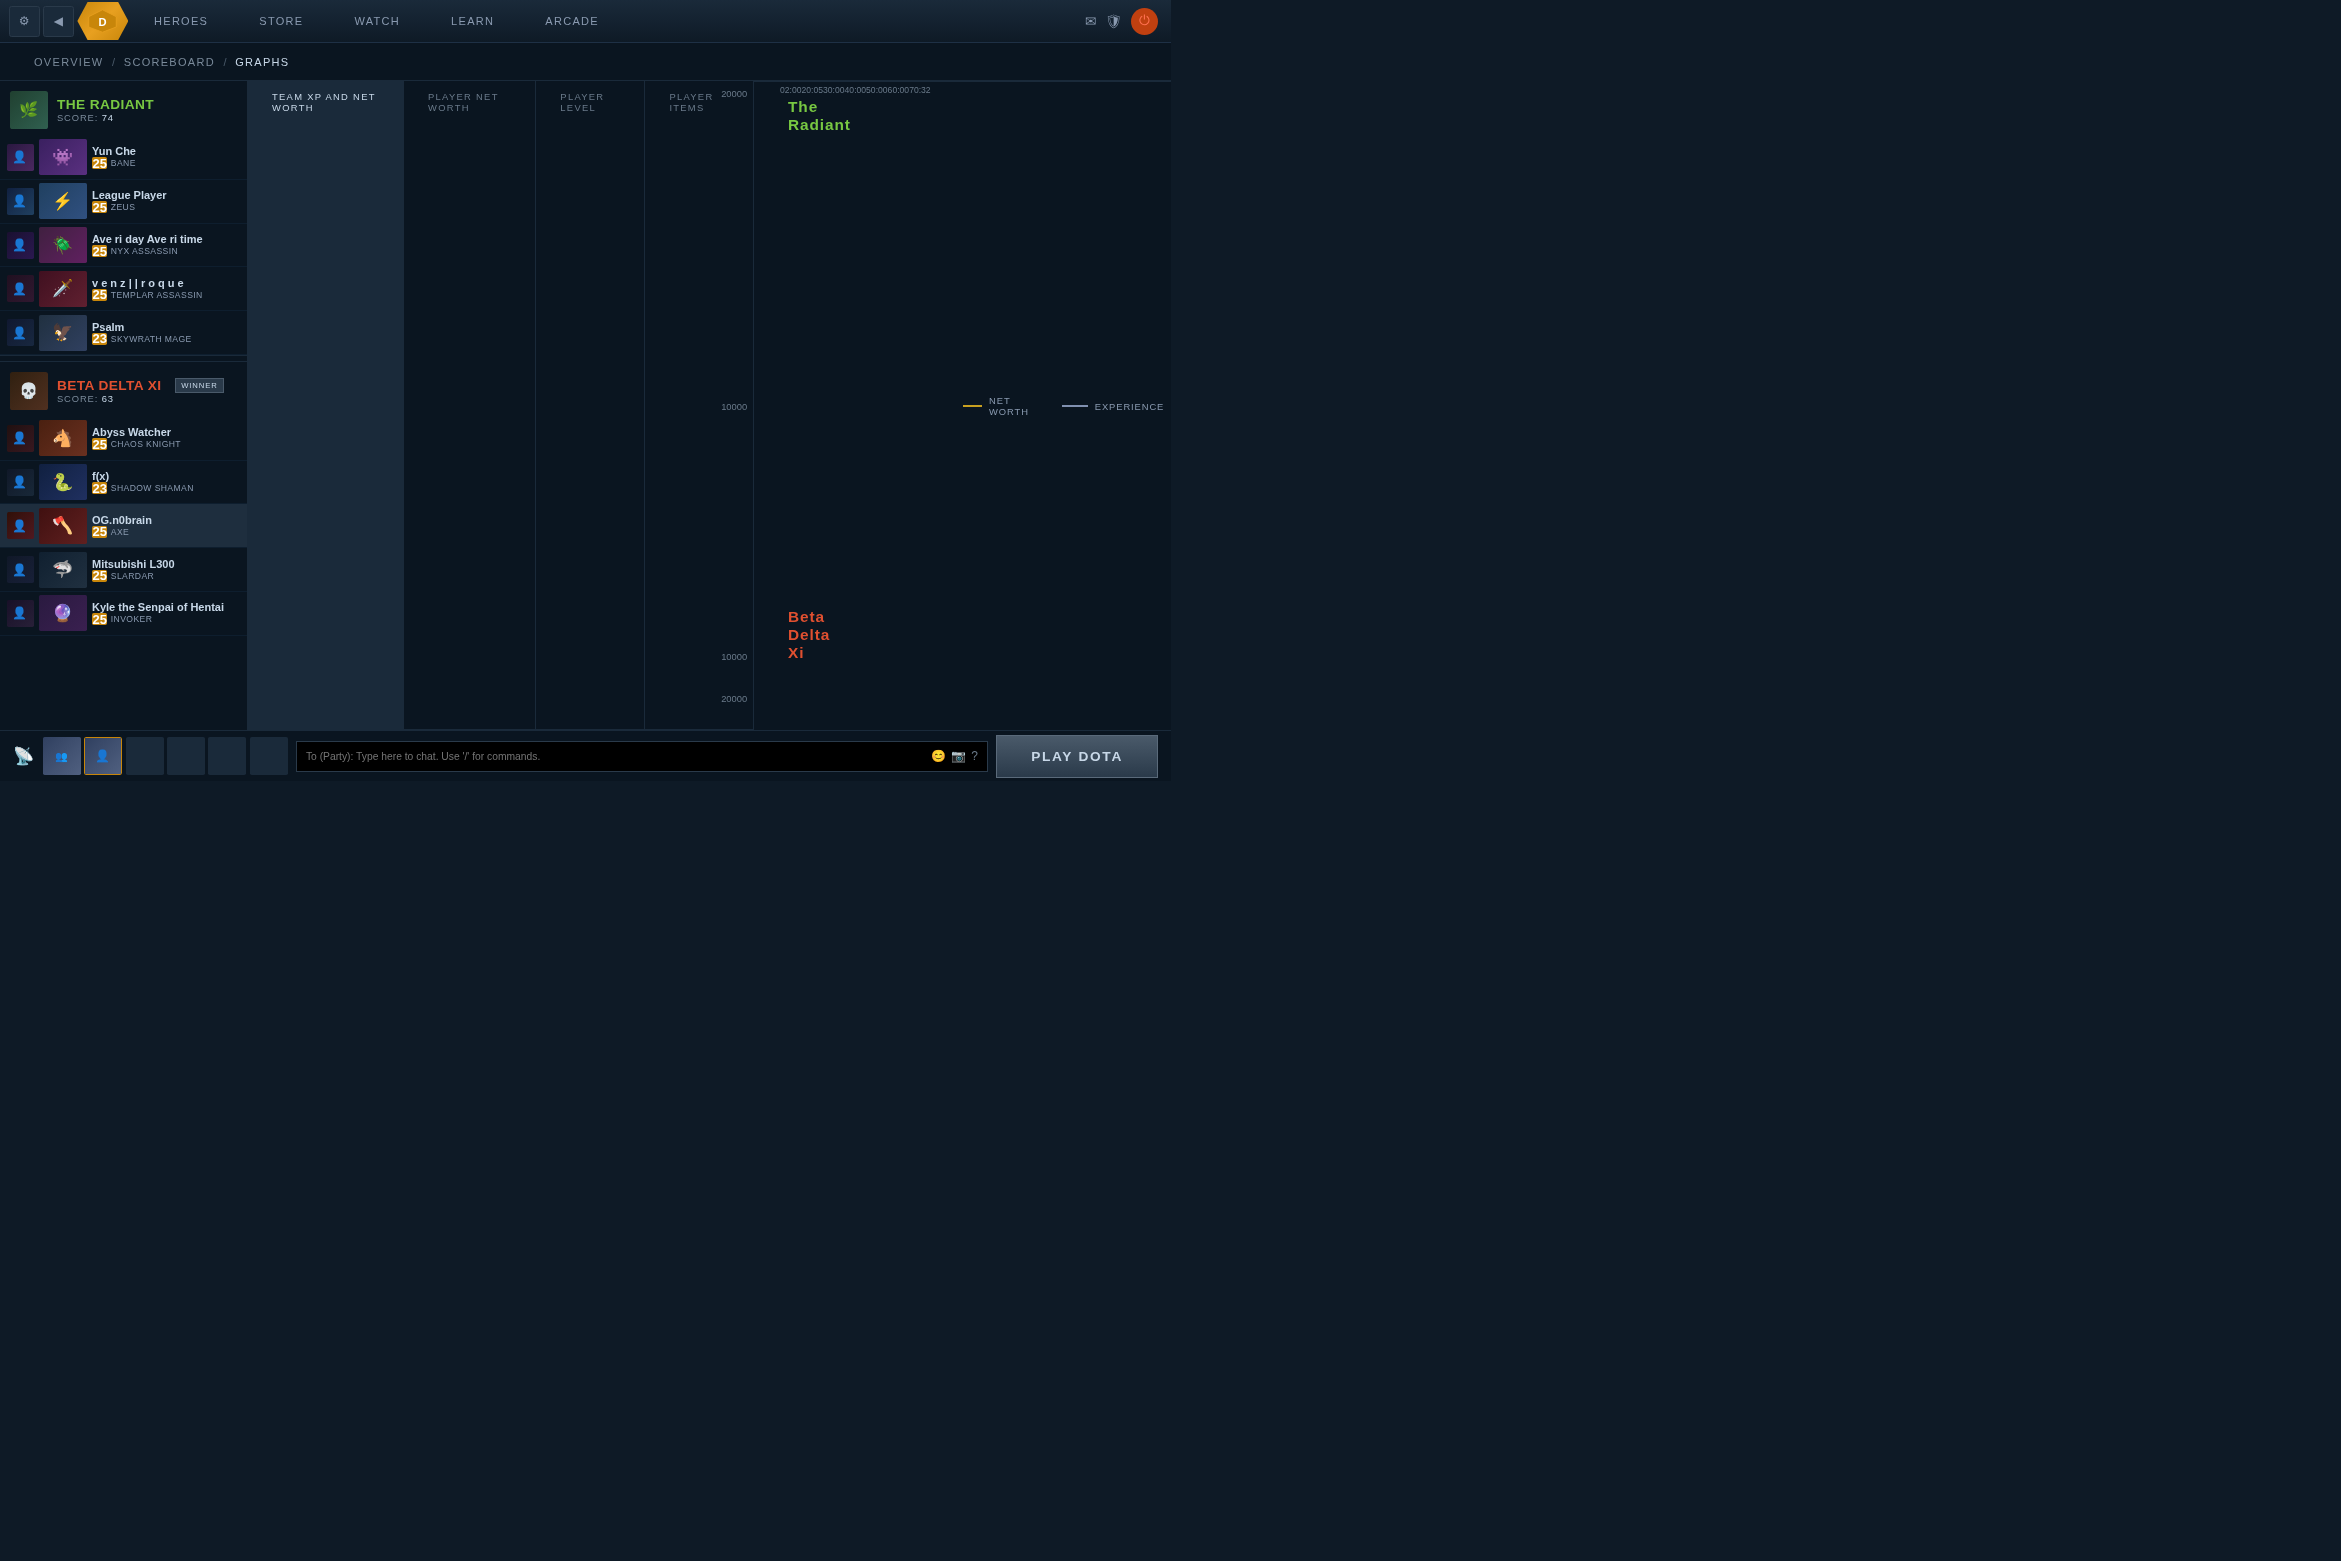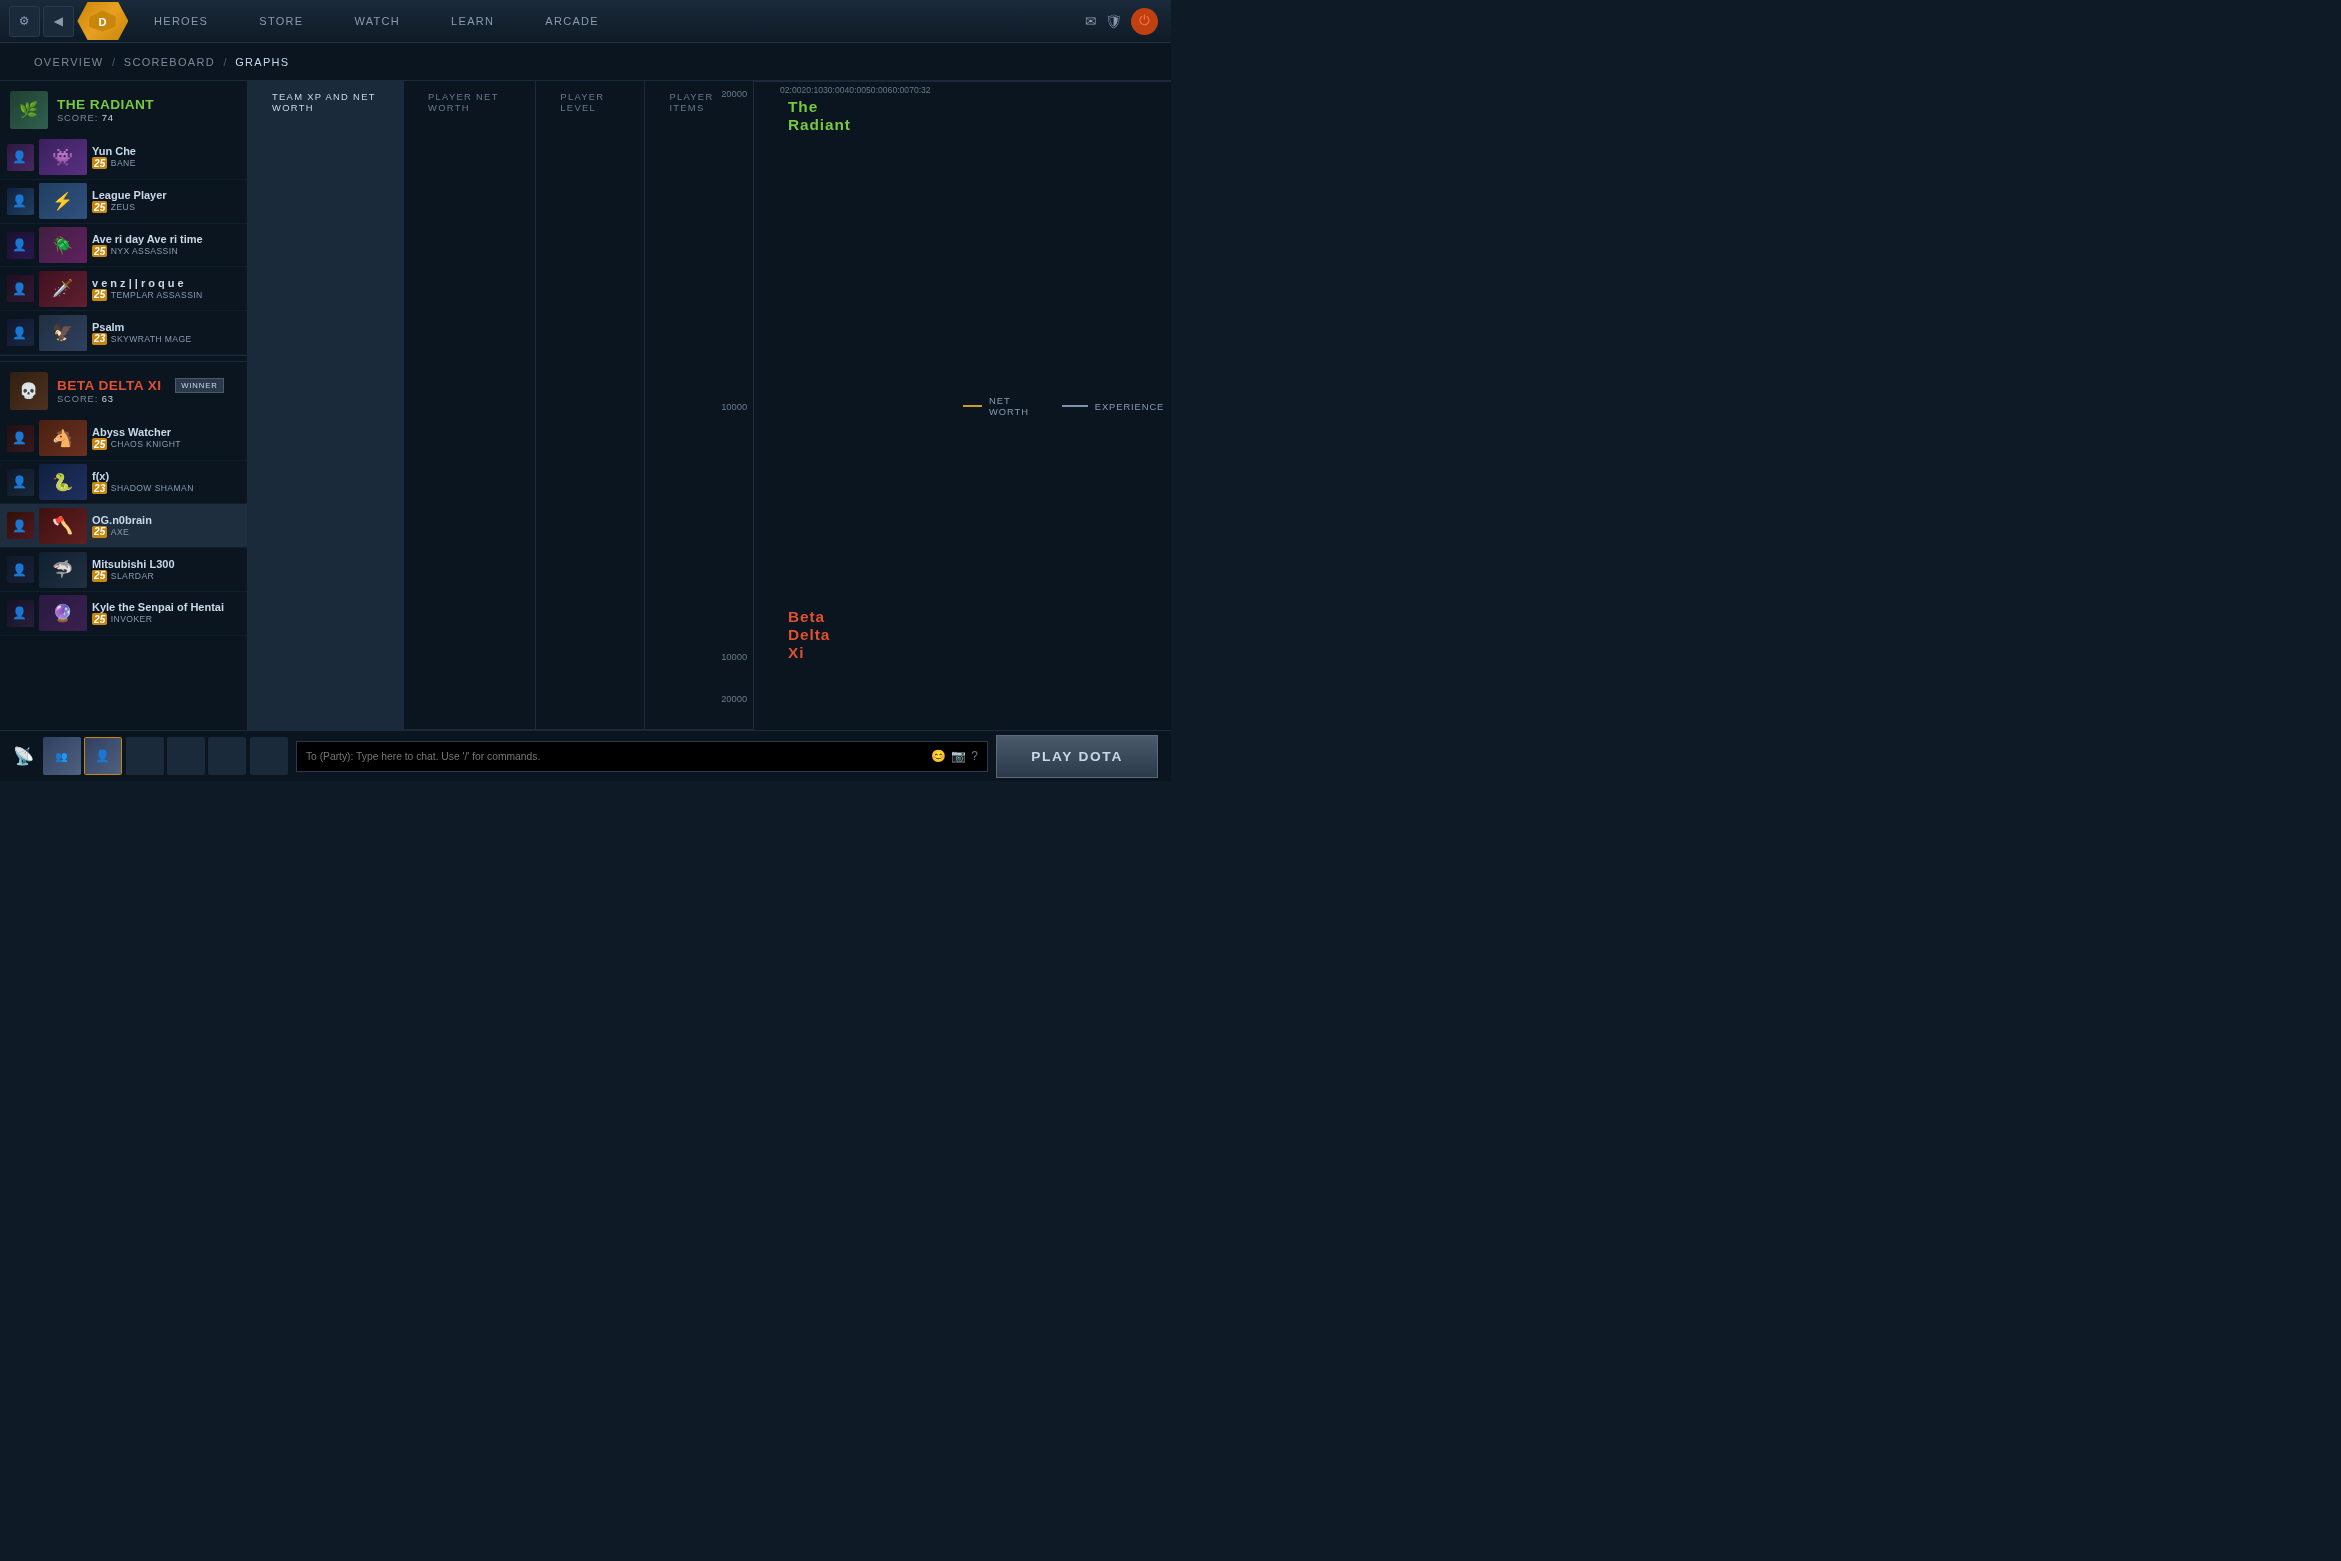--- a/index.html
+++ b/index.html
@@ -198,26 +198,25 @@
       font-weight: bold;
     }
     .hero-row {
       display: flex;
       align-items: center;
       gap: 3.4px;
     }
     .level-badge {
       background: #c8860a;
       color: #fff;
-      font-size: 10px;
+      font-size: 13px;
       font-weight: bold;
       width: 15.4px; height: 12px;
       display: flex; align-items: center; justify-content: center;
       border-radius: 1.7px;
-      font-style: italic;
     }
     .hero-name {
       font-size: 8.6px;
       color: #8a9ab0;
       letter-spacing: 0.4px;
       text-transform: uppercase;
     }
     .hero-bg-bane { background: linear-gradient(135deg, #3a2060, #5a3080); }
     .hero-bg-zeus { background: linear-gradient(135deg, #204060, #305080); }
     .hero-bg-nyx { background: linear-gradient(135deg, #402040, #602060); }
@@ -691,21 +690,21 @@
         <polyline points="0,250 80,245 140,230 200,200 260,165 310,130 350,110 400,155 450,200 490,175 540,190 580,210 620,220 670,215 720,225 760,235 800,240 840,248 870,245 920,252 960,250 990,248 1010,252 1030,250 1060,255" fill="none" stroke="#c8a020" stroke-width="2.5"></polyline>
 
         <polyline points="0,250 80,248 140,245 200,235 260,225 310,215 350,220 400,235 450,245 490,240 540,242 580,238 620,235 670,240 720,242 760,240 800,245 840,248 870,244 920,246 960,248 990,250 1010,255 1030,250 1060,252" fill="none" stroke="#8090c0" stroke-width="2"></polyline>
 
         <line x1="0" y1="250" x2="1070" y2="250" stroke="#3a4a5a" stroke-width="1.5" stroke-dasharray="none"></line>
       </svg>
     </div>
 
     <div class="time-axis">
       <span>02:00</span>
-      <span>20:10</span>
+      <span>20:05</span>
       <span>30:00</span>
       <span>40:00</span>
       <span>50:00</span>
       <span>60:00</span>
       <span>70:32</span>
     </div>
 
     <div class="graph-legend">
       <div class="legend-item">
         <div class="legend-line-worth"></div>

